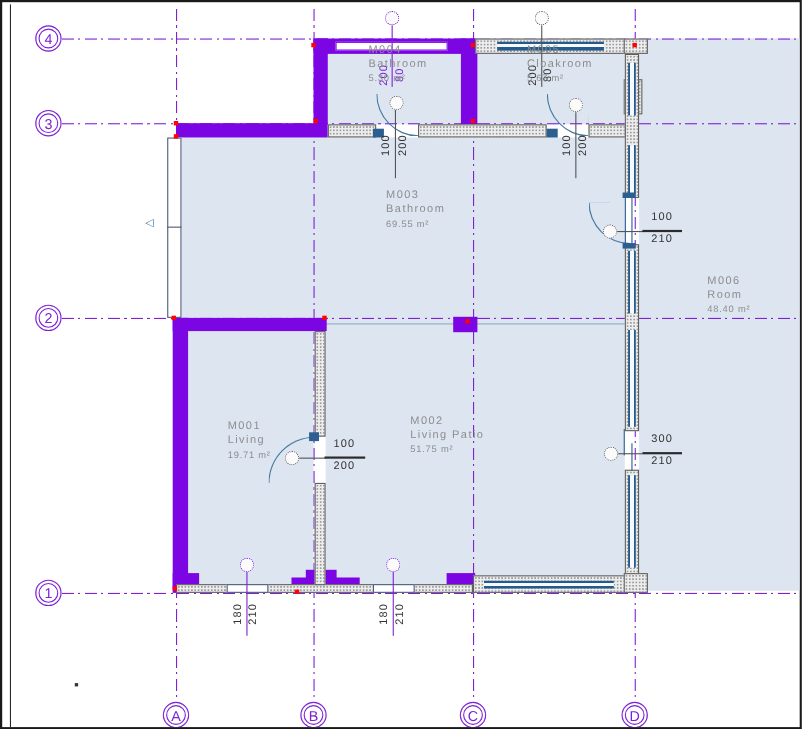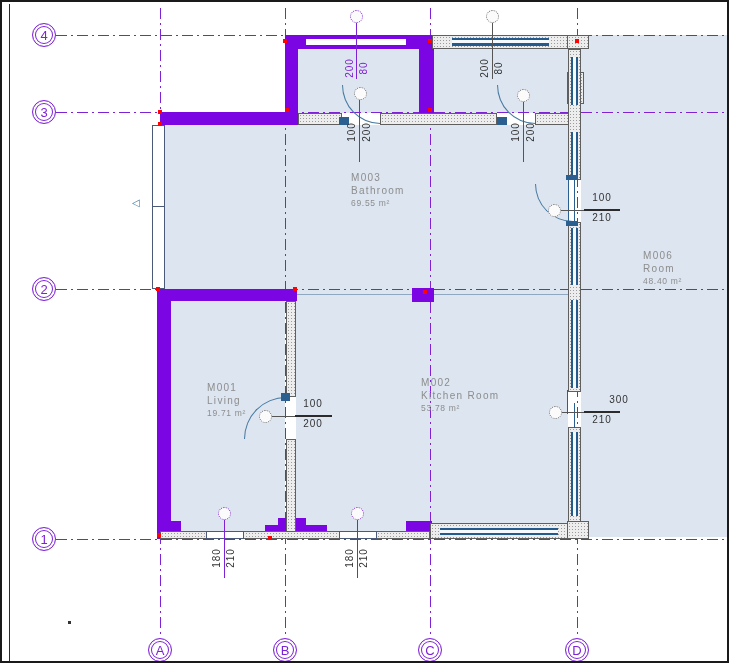--- a/index.html
+++ b/index.html
@@ -165,53 +165,63 @@
 
   <div class="abs tag" style="left:546px;top:202px"></div>
   <div class="abs lead" style="left:559px;top:208px;width:24px;height:1px"></div>
   <div class="abs bar" style="left:582px;top:207px;width:36px;height:2px"></div>
   <div class="abs dim" style="left:582px;top:190px">100</div>
   <div class="abs dim" style="left:582px;top:210px">210</div>
 
   <div class="abs tag" style="left:547px;top:404px"></div>
   <div class="abs lead" style="left:560px;top:410px;width:22px;height:1px"></div>
   <div class="abs bar" style="left:582px;top:409px;width:36px;height:2px"></div>
-  <div class="abs dim" style="left:599px;top:392px">300</div>
+  <div class="abs dim" style="left:582px;top:392px">300</div>
   <div class="abs dim" style="left:582px;top:412px">210</div>
 
   <div class="abs tag" style="left:257px;top:408px"></div>
   <div class="abs lead" style="left:270px;top:414px;width:24px;height:1px"></div>
   <div class="abs bar" style="left:293px;top:413px;width:37px;height:2px"></div>
   <div class="abs dim" style="left:293px;top:396px">100</div>
   <div class="abs dim" style="left:293px;top:416px">200</div>
 
   <div class="abs tag p" style="left:216px;top:505px"></div>
   <div class="abs lead p" style="left:222px;top:518px;width:1px;height:58px"></div>
   <div class="abs dim rot" style="left:195px;top:550px">180</div>
   <div class="abs dim rot" style="left:209px;top:550px">210</div>
 
   <div class="abs tag p" style="left:349px;top:505px"></div>
   <div class="abs lead p" style="left:355px;top:518px;width:1px;height:58px"></div>
   <div class="abs dim rot" style="left:328px;top:550px">180</div>
   <div class="abs dim rot" style="left:342px;top:550px">210</div>
 
+  <div class="abs rlabel" style="left:333px;top:38px">
+    <div>M004</div>
+    <div>Bathroom</div>
+    <div class="area">5.30 m²</div>
+  </div>
+  <div class="abs rlabel" style="left:477px;top:38px">
+    <div>M005</div>
+    <div>Cloakroom</div>
+    <div class="area">5.67 m²</div>
+  </div>
   <div class="abs rlabel" style="left:349px;top:170px">
     <div>M003</div>
     <div>Bathroom</div>
     <div class="area">69.55 m²</div>
   </div>
   <div class="abs rlabel" style="left:205px;top:380px">
     <div>M001</div>
     <div>Living</div>
     <div class="area">19.71 m²</div>
   </div>
-  <div class="abs rlabel" style="left:419px;top:375px">
+  <div class="abs rlabel" style="left:371px;top:375px">
     <div>M002</div>
-    <div>Kitchen Room</div>
-    <div class="area">53.78 m²</div>
+    <div>Living Patio</div>
+    <div class="area">51.75 m²</div>
   </div>
   <div class="abs rlabel" style="left:641px;top:248px">
     <div>M006</div>
     <div>Room</div>
     <div class="area">48.40 m²</div>
   </div>
 
   <div class="abs grip" style="left:156px;top:108px"></div>
   <div class="abs grip" style="left:156px;top:120px"></div>
   <div class="abs grip" style="left:281px;top:37px"></div>

